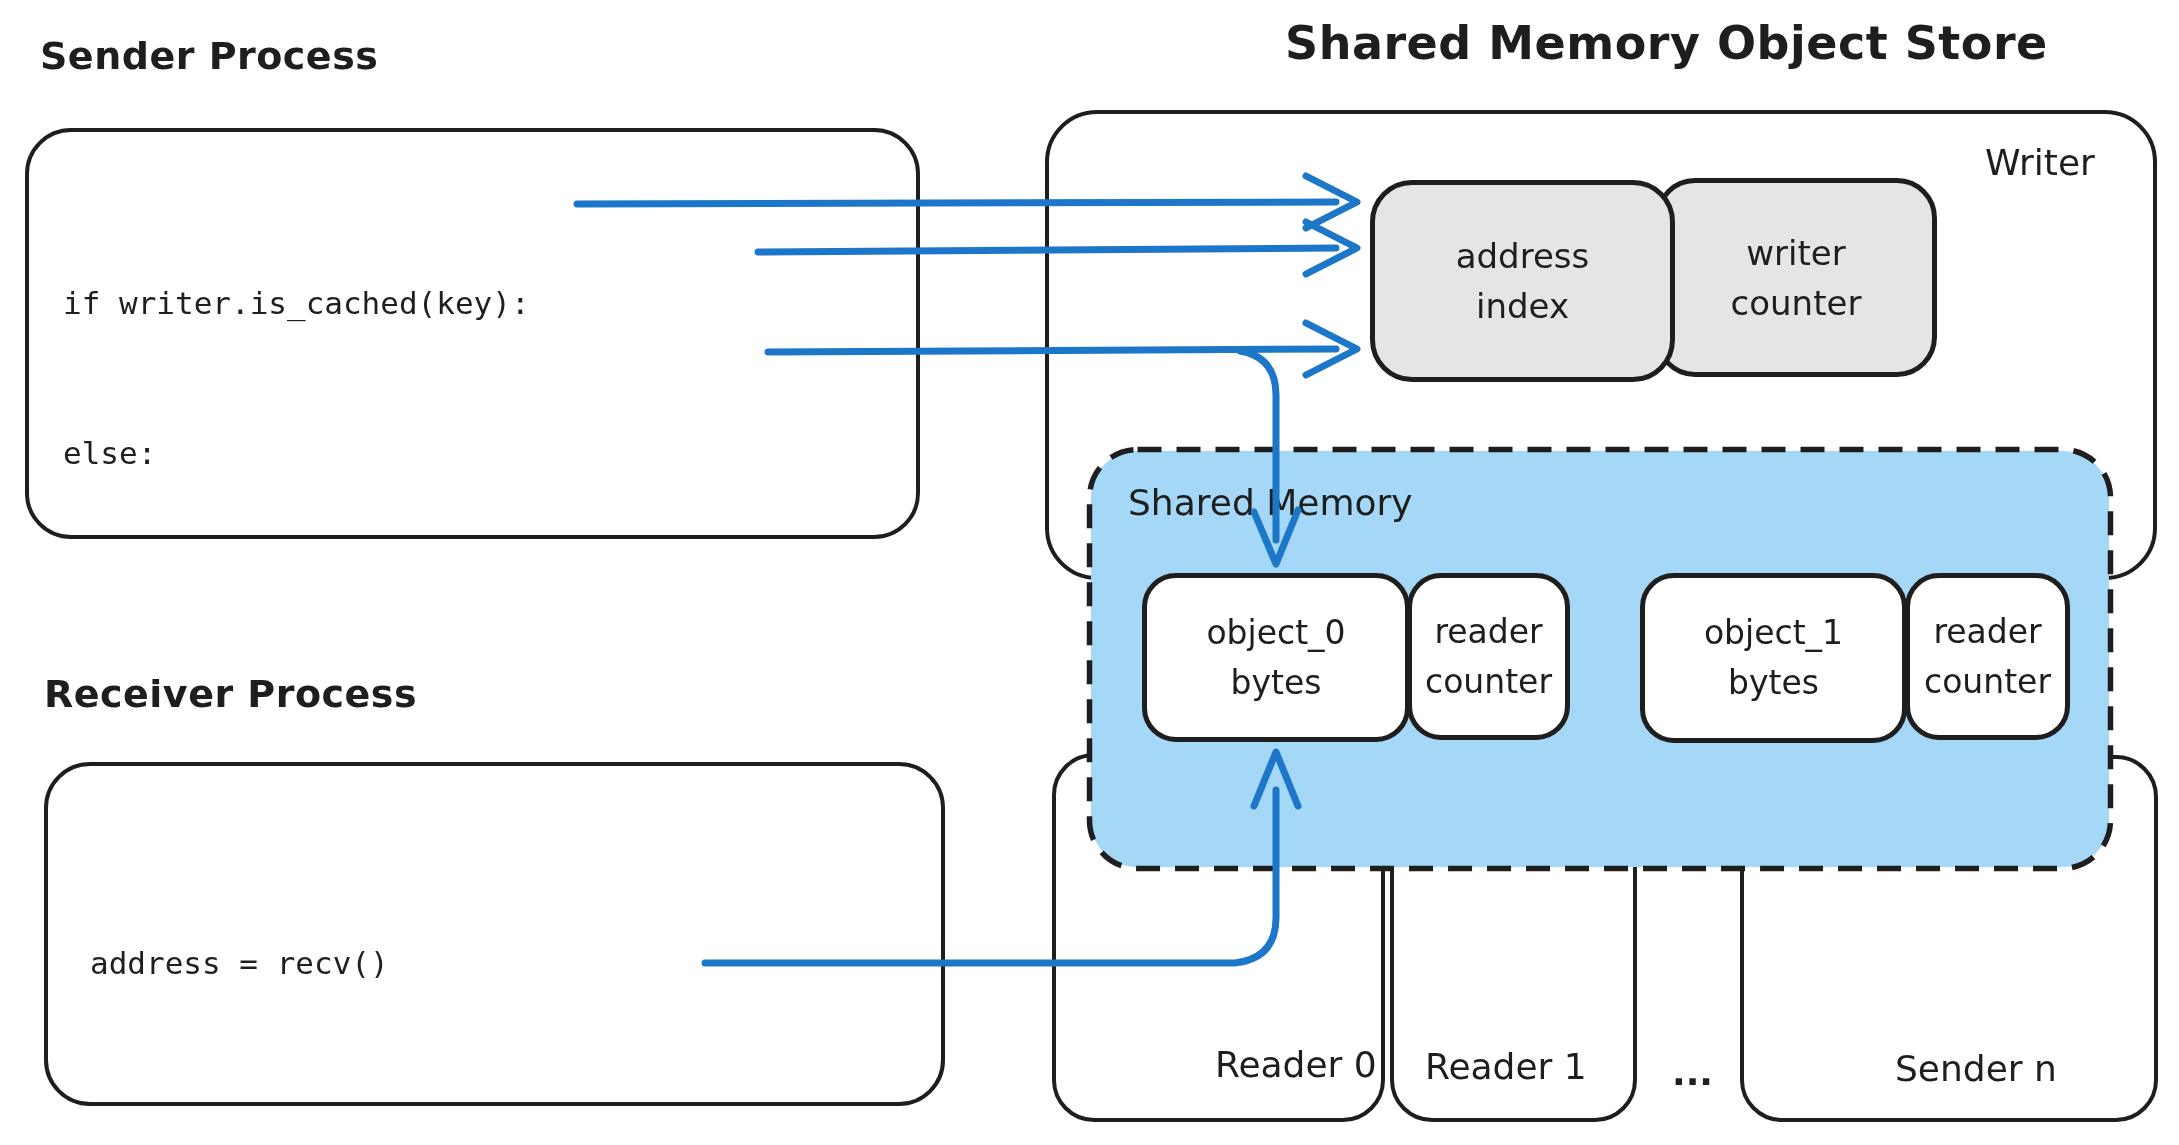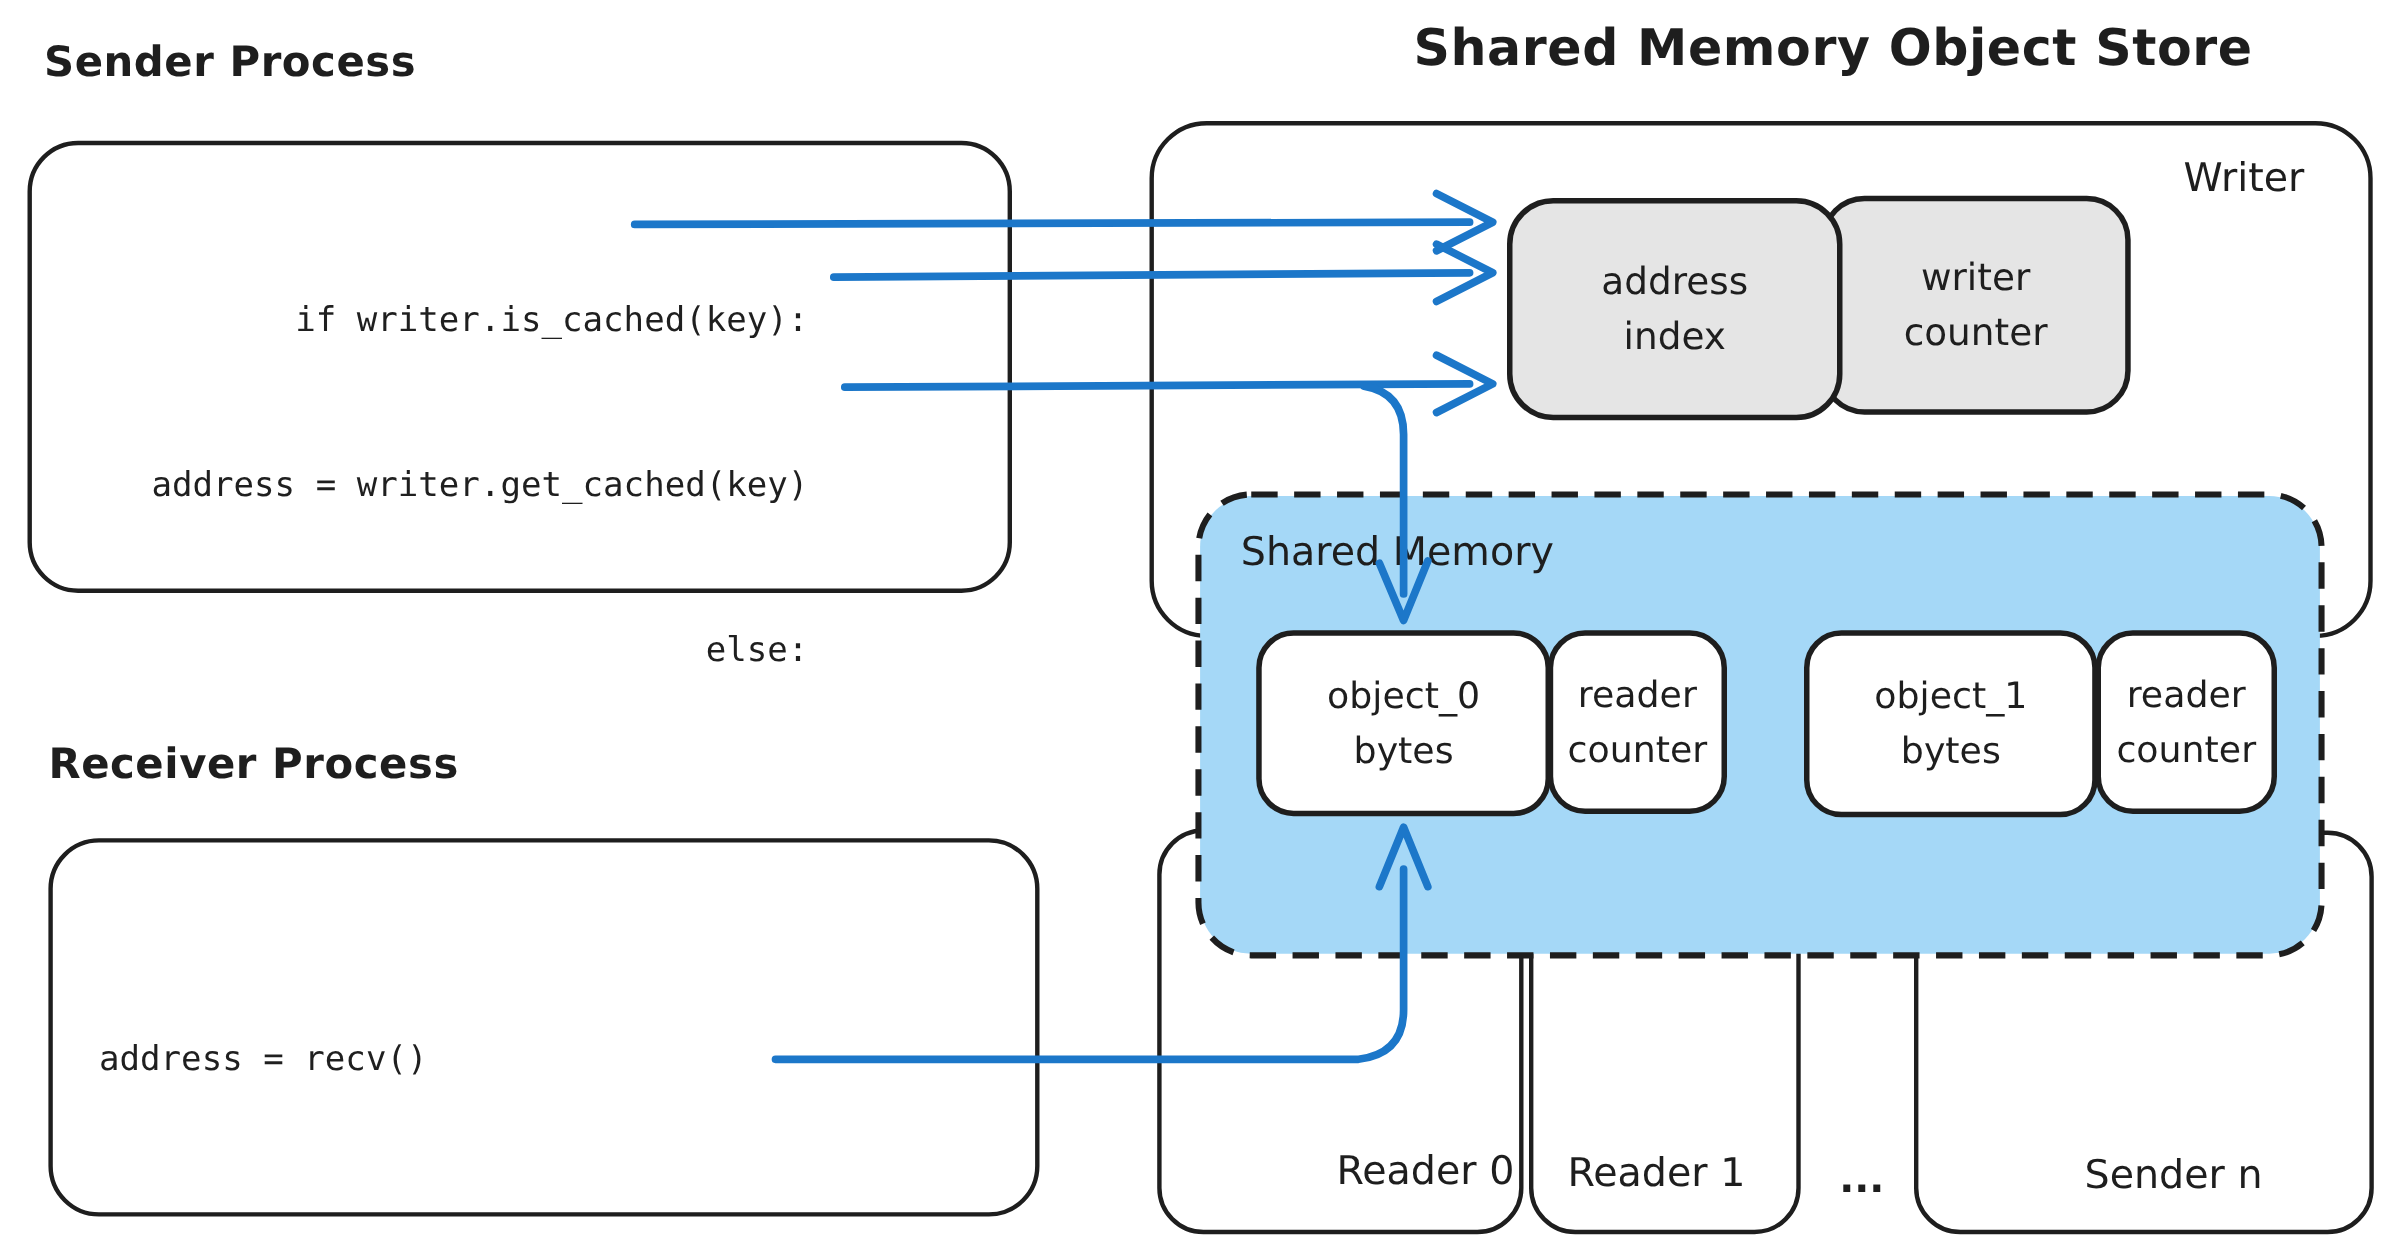--- a/index.html
+++ b/index.html
@@ -33,23 +33,22 @@
   svg{position:absolute;left:0;top:0;z-index:5;pointer-events:none;}
   .z1{z-index:1}.z2{z-index:2}.z3{z-index:3}.z4{z-index:4}
 </style>
 </head>
 <body>
 
 <div class="abs title" style="left:40px;top:34px;">Sender Process</div>
 
 <div class="abs frame z1" style="left:25px;top:128px;width:895px;height:411px;"></div>
 
-<div class="abs code z4" style="left:63px;top:166px;text-align:right;">
+<div class="abs code z4" style="left:63px;top:178px;">
   <div>if writer.is_cached(key):</div>
-  <div>    address = writer.get_cached(key)</div>
   <div>else:</div>
   <div></div>
 </div>
 
 <div class="abs title" style="left:44px;top:672px;">Receiver Process</div>
 
 <div class="abs frame z1" style="left:44px;top:762px;width:901px;height:344px;"></div>
 
 <div class="abs code z4" style="left:90px;top:838px;">
   <div>address = recv()</div>

